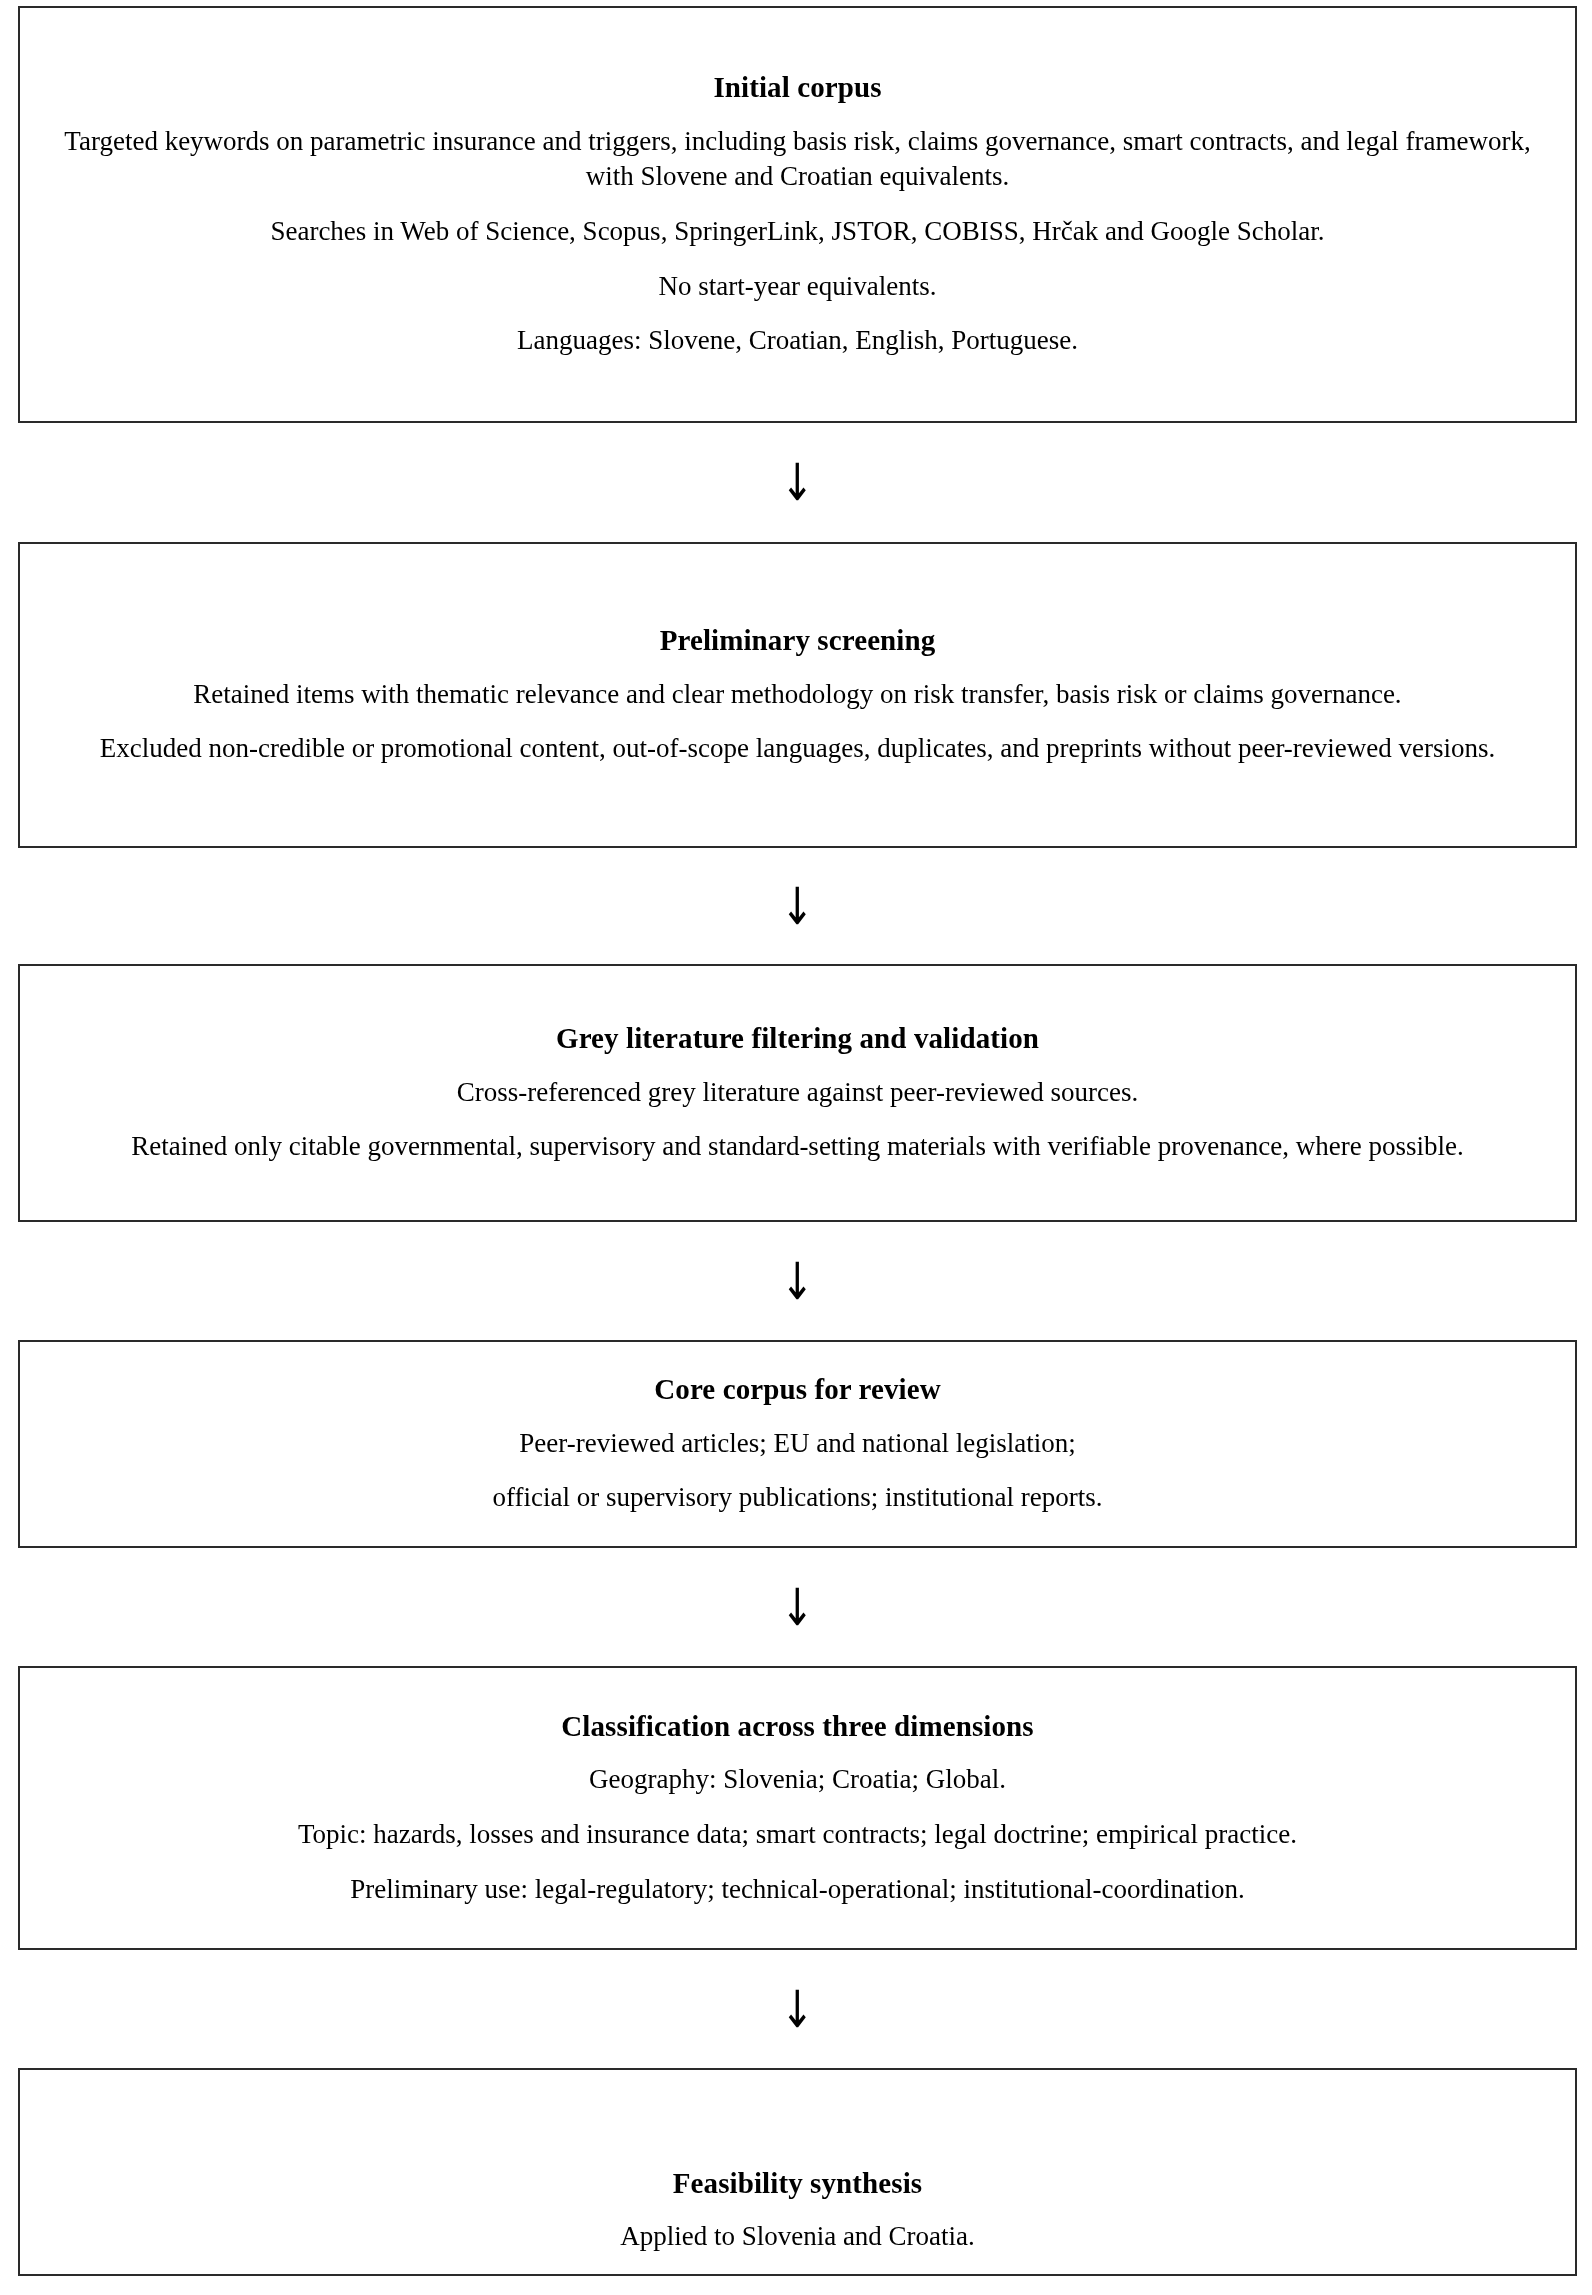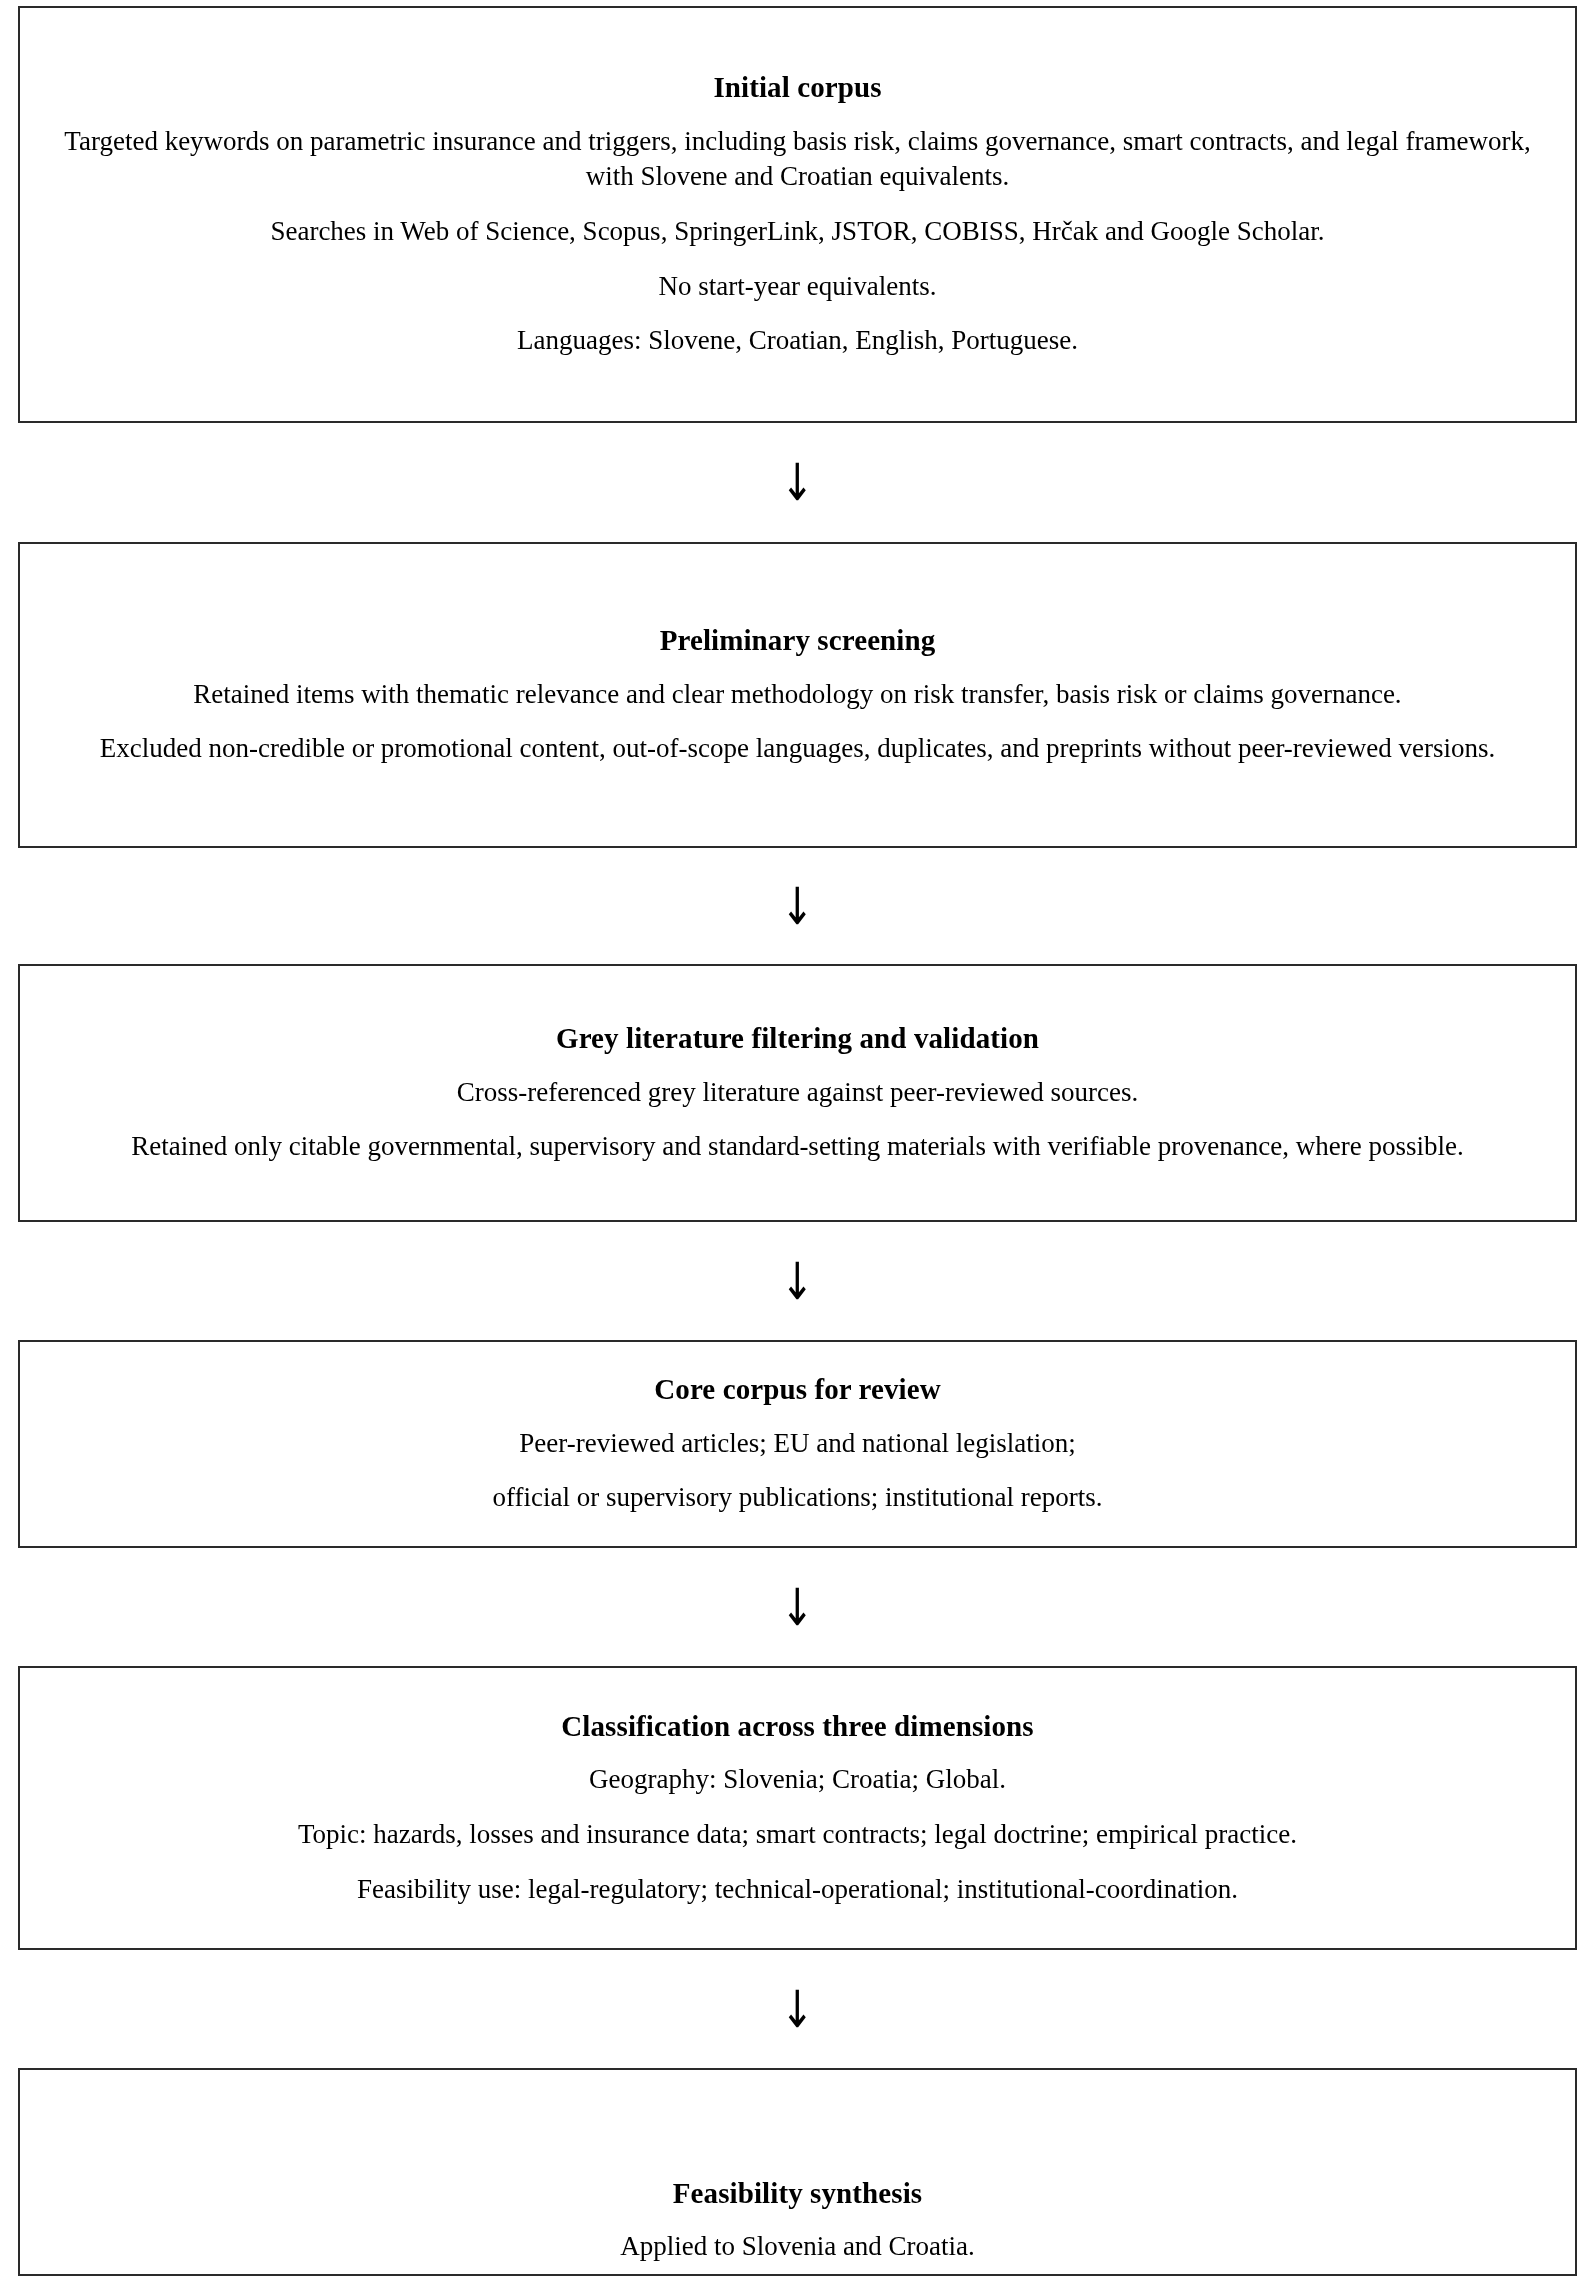--- a/index.html
+++ b/index.html
@@ -24,21 +24,21 @@
   .stage {
     box-sizing: border-box;
     border: 2.4px solid #2a2a2a;
     background: #ffffff;
     width: 1559px;
     margin: 0 auto;
     display: flex;
     flex-direction: column;
     align-items: center;
     justify-content: center;
-    padding: 9px 21px;
+    padding: 19px 21px;
   }
   .stage-title {
     font-weight: bold;
     font-size: 29px;
     line-height: 1.18;
     text-align: center;
     letter-spacing: 0.1px;
     margin: 0;
   }
   .stage-lines {
@@ -136,21 +136,21 @@
 
   <div class="arrow-row gap-4">
     <span class="arrow-glyph">↓</span>
   </div>
 
   <div class="stage stage-5">
     <div class="stage-title">Classification across three dimensions</div>
     <div class="stage-lines">
       <p class="stage-line">Geography: Slovenia; Croatia; Global.</p>
       <p class="stage-line">Topic: hazards, losses and insurance data; smart contracts; legal doctrine; empirical practice.</p>
-      <p class="stage-line">Feasibility use: legal-regulatory; technical-operational; institutional-coordination.</p>
+      <p class="stage-line">Preliminary use: legal-regulatory; technical-operational; institutional-coordination.</p>
     </div>
   </div>
 
   <div class="arrow-row gap-5">
     <span class="arrow-glyph">↓</span>
   </div>
 
   <div class="stage stage-6">
     <div class="stage-title">Feasibility synthesis</div>
     <div class="stage-lines">

